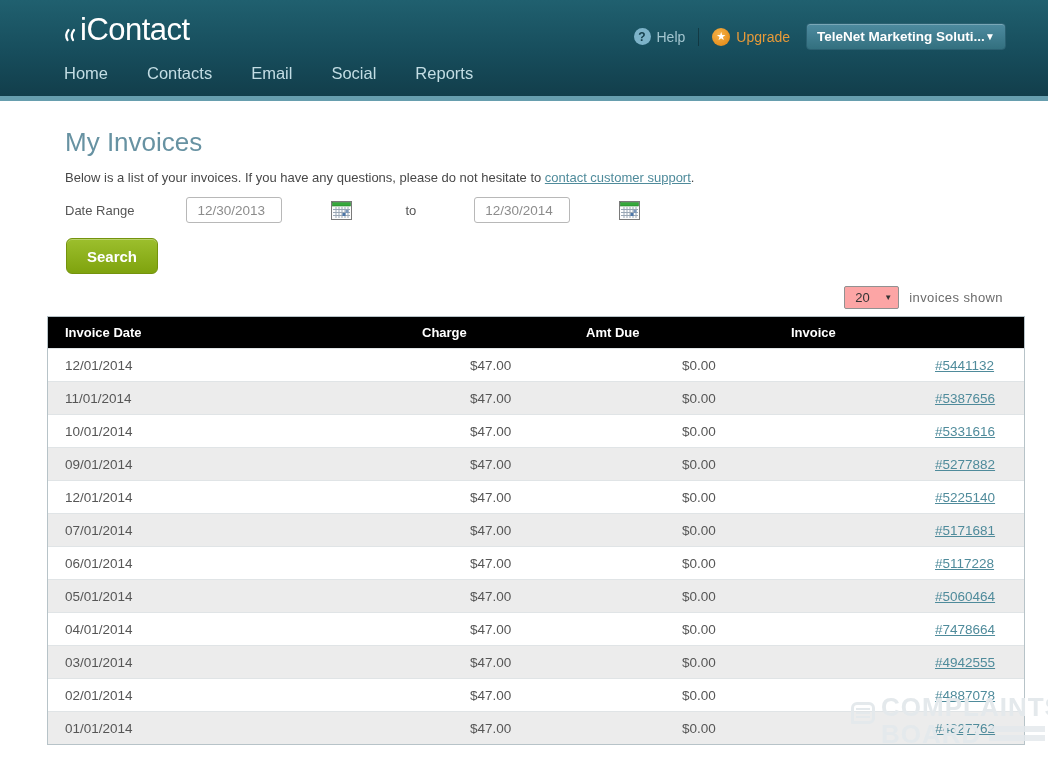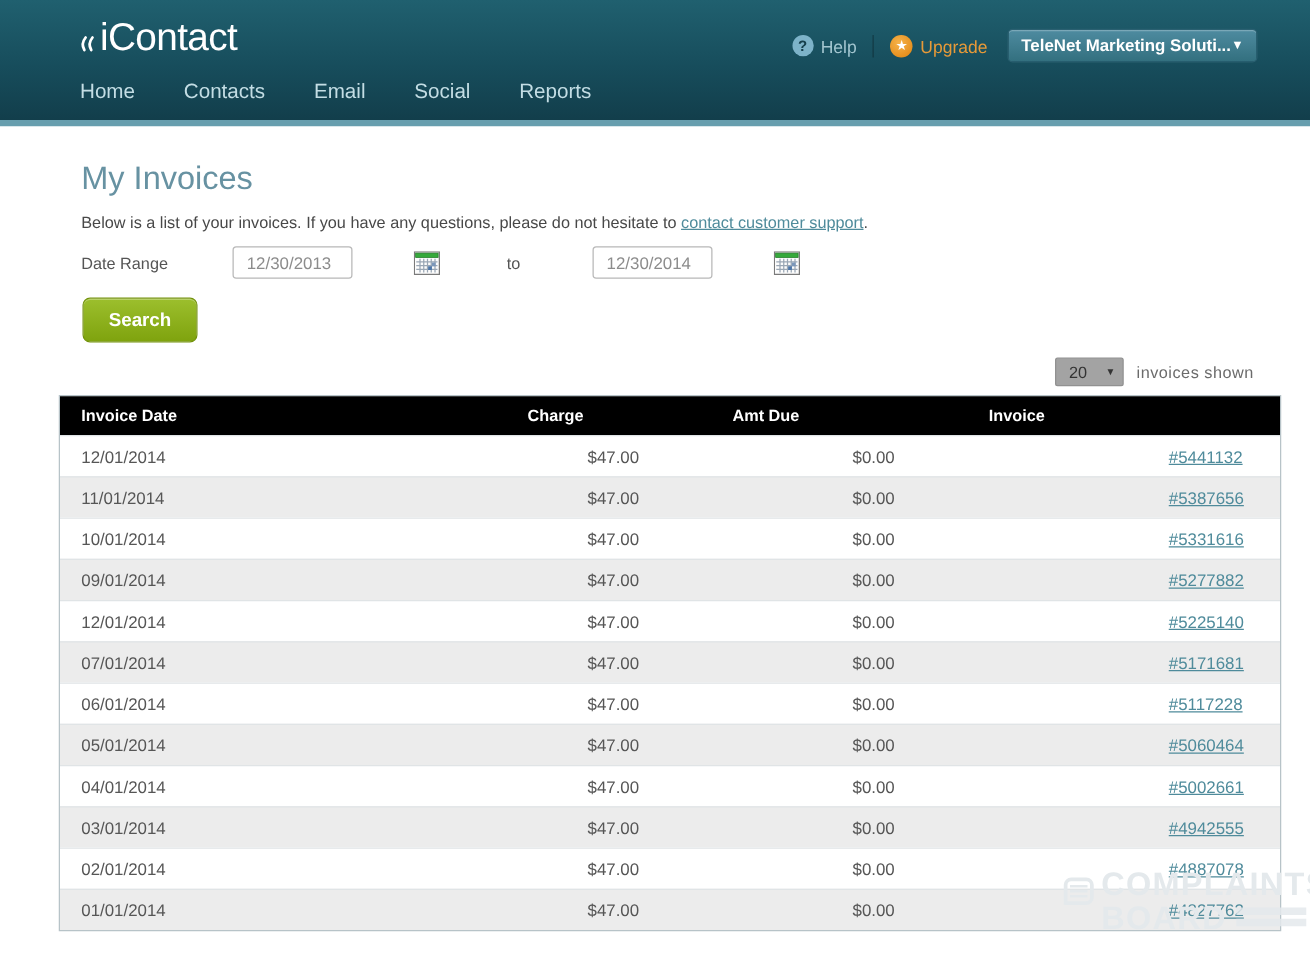--- a/index.html
+++ b/index.html
@@ -95,21 +95,21 @@
     color:#fff; font-weight:bold; font-size:15px; cursor:pointer;
     font-family:"Liberation Sans",sans-serif;
   }
 
   .perpage {
     position:absolute; top:286px; right:45px; height:23px;
     display:flex; align-items:center;
   }
   .select-box {
     width:55px; height:23px; border:1px solid #919191; border-radius:2px;
-    background:#a3a3a3; display:flex; align-items:center;
+    background:#fca5a5; display:flex; align-items:center;
     font-size:13px; color:#333; padding:0 6px 0 10px; cursor:pointer;
   }
   .select-caret { margin-left:auto; font-size:8px; color:#333; }
   .perpage-label { margin-left:10px; font-size:13px; color:#6b6b6b; letter-spacing:0.4px; }
 
   
   .table {
     position:absolute; left:47px; top:316px; width:978px;
     border:1px solid #b7c3c8;
   }
@@ -278,21 +278,21 @@
       <div class="row alt" data-name="table-row">
         <div data-name="invoice-date-cell">05/01/2014</div>
         <div data-name="charge-cell">$47.00</div>
         <div data-name="amt-due-cell">$0.00</div>
         <div data-name="invoice-cell"><a data-name="invoice-link">#5060464</a></div>
       </div>
       <div class="row" data-name="table-row">
         <div data-name="invoice-date-cell">04/01/2014</div>
         <div data-name="charge-cell">$47.00</div>
         <div data-name="amt-due-cell">$0.00</div>
-        <div data-name="invoice-cell"><a data-name="invoice-link">#5002661</a></div>
+        <div data-name="invoice-cell"><a data-name="invoice-link">#7478664</a></div>
       </div>
       <div class="row alt" data-name="table-row">
         <div data-name="invoice-date-cell">03/01/2014</div>
         <div data-name="charge-cell">$47.00</div>
         <div data-name="amt-due-cell">$0.00</div>
         <div data-name="invoice-cell"><a data-name="invoice-link">#4942555</a></div>
       </div>
       <div class="row" data-name="table-row">
         <div data-name="invoice-date-cell">02/01/2014</div>
         <div data-name="charge-cell">$47.00</div>

